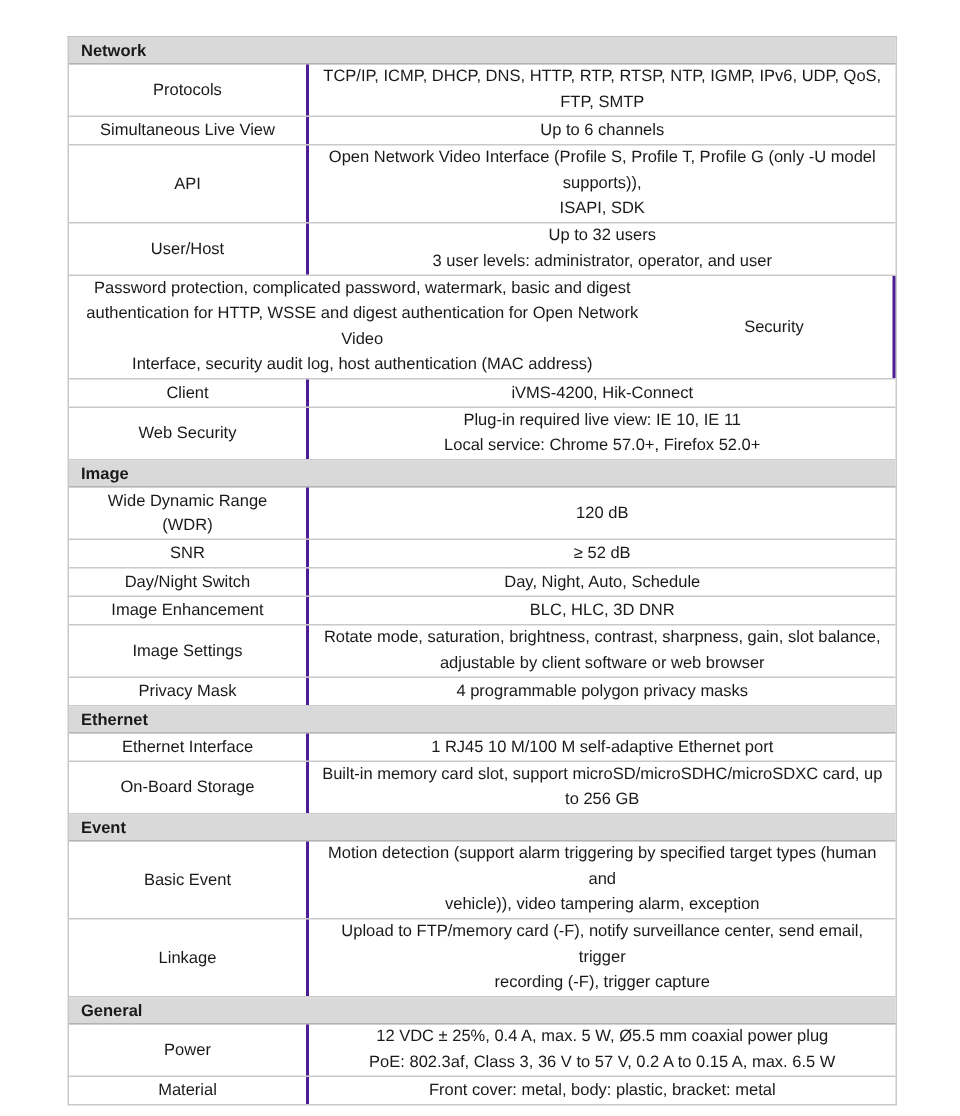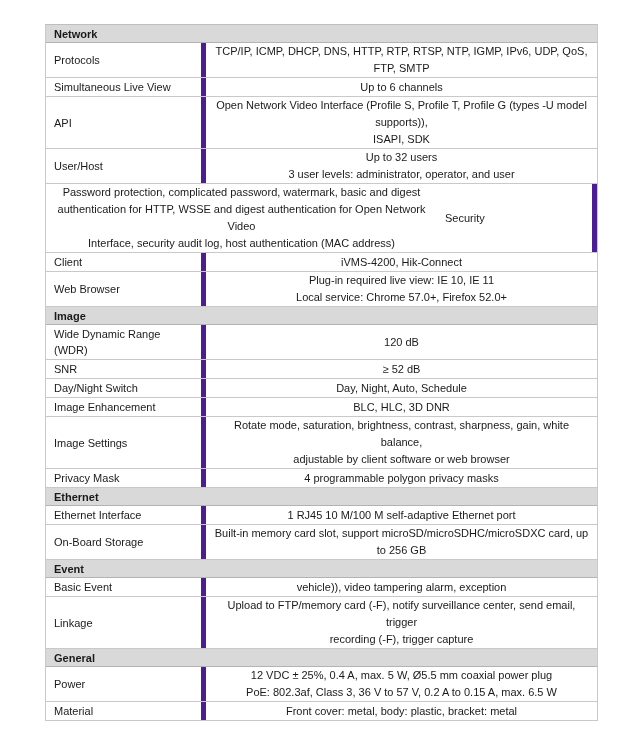--- a/index.html
+++ b/index.html
@@ -36,23 +36,24 @@
   .row {
     display: flex;
     align-items: stretch;
     border-bottom: 1px solid #c9c9c9;
     min-height: 17px;
   }
   .cell { display: flex; flex-direction: column; justify-content: center; }
   .cell.label {
     width: 160px;
     flex: 0 0 160px;
-    border-right: 5px solid #4c1d95;
+    border-right: 2px solid #4c1d95;
     padding: 1px 8px 1px 8px;
     line-height: 16px;
+    text-align: center;
   }
   .cell.value {
     flex: 1 1 auto;
     padding: 0 8px 0 8px;
     text-align: center;
   }
   .cell.value .line { line-height: 17px; }
 </style>
 </head>
 <body>
@@ -68,21 +69,21 @@
       </div>
       <div class="row">
         <div class="cell label">Simultaneous Live View</div>
         <div class="cell value">
           <div class="line">Up to 6 channels</div>
         </div>
       </div>
       <div class="row">
         <div class="cell label">API</div>
         <div class="cell value">
-          <div class="line">Open Network Video Interface (Profile S, Profile T, Profile G (types -U model supports)),</div>
+          <div class="line">Open Network Video Interface (Profile S, Profile T, Profile G (only -U model supports)),</div>
           <div class="line">ISAPI, SDK</div>
         </div>
       </div>
       <div class="row">
         <div class="cell label">User/Host</div>
         <div class="cell value">
           <div class="line">Up to 32 users</div>
           <div class="line">3 user levels: administrator, operator, and user</div>
         </div>
       </div>
@@ -94,21 +95,21 @@
         </div>
         <div class="cell label">Security</div>
       </div>
       <div class="row">
         <div class="cell label">Client</div>
         <div class="cell value">
           <div class="line">iVMS-4200, Hik-Connect</div>
         </div>
       </div>
       <div class="row">
-        <div class="cell label">Web Browser</div>
+        <div class="cell label">Web Security</div>
         <div class="cell value">
           <div class="line">Plug-in required live view: IE 10, IE 11</div>
           <div class="line">Local service: Chrome 57.0+, Firefox 52.0+</div>
         </div>
       </div>
       <div class="sec-row">Image</div>
       <div class="row">
         <div class="cell label">Wide Dynamic Range (WDR)</div>
         <div class="cell value">
           <div class="line">120 dB</div>
@@ -128,21 +129,21 @@
       </div>
       <div class="row">
         <div class="cell label">Image Enhancement</div>
         <div class="cell value">
           <div class="line">BLC, HLC, 3D DNR</div>
         </div>
       </div>
       <div class="row">
         <div class="cell label">Image Settings</div>
         <div class="cell value">
-          <div class="line">Rotate mode, saturation, brightness, contrast, sharpness, gain, white balance,</div>
+          <div class="line">Rotate mode, saturation, brightness, contrast, sharpness, gain, slot balance,</div>
           <div class="line">adjustable by client software or web browser</div>
         </div>
       </div>
       <div class="row">
         <div class="cell label">Privacy Mask</div>
         <div class="cell value">
           <div class="line">4 programmable polygon privacy masks</div>
         </div>
       </div>
       <div class="sec-row">Ethernet</div>
@@ -155,20 +156,21 @@
       <div class="row">
         <div class="cell label">On-Board Storage</div>
         <div class="cell value">
           <div class="line">Built-in memory card slot, support microSD/microSDHC/microSDXC card, up to 256 GB</div>
         </div>
       </div>
       <div class="sec-row">Event</div>
       <div class="row">
         <div class="cell label">Basic Event</div>
         <div class="cell value">
+          <div class="line">Motion detection (support alarm triggering by specified target types (human and</div>
           <div class="line">vehicle)), video tampering alarm, exception</div>
         </div>
       </div>
       <div class="row">
         <div class="cell label">Linkage</div>
         <div class="cell value">
           <div class="line">Upload to FTP/memory card (-F), notify surveillance center, send email, trigger</div>
           <div class="line">recording (-F), trigger capture</div>
         </div>
       </div>

